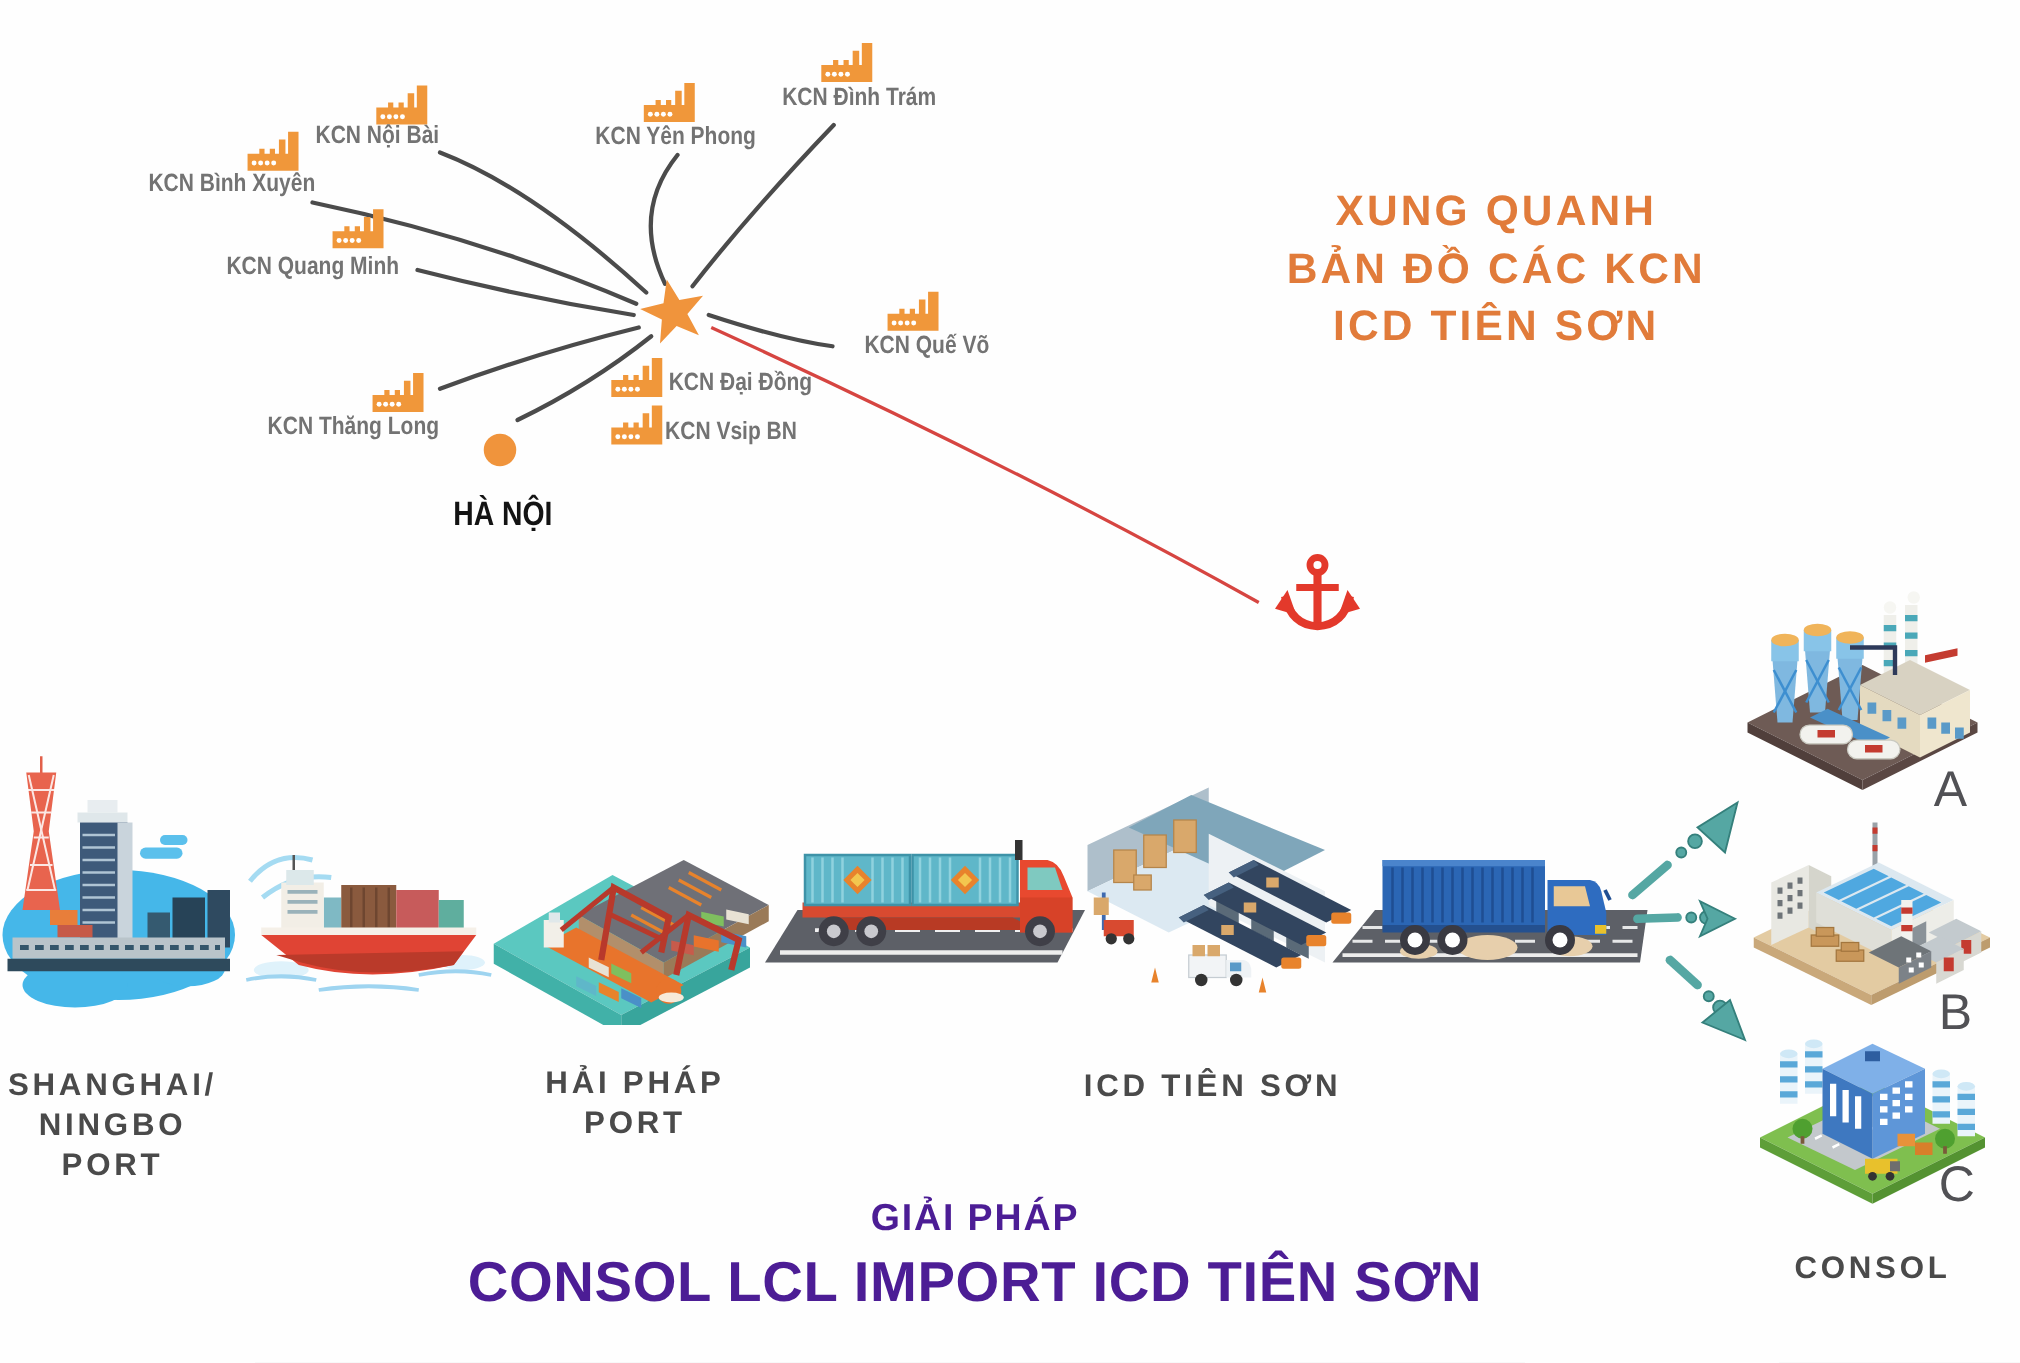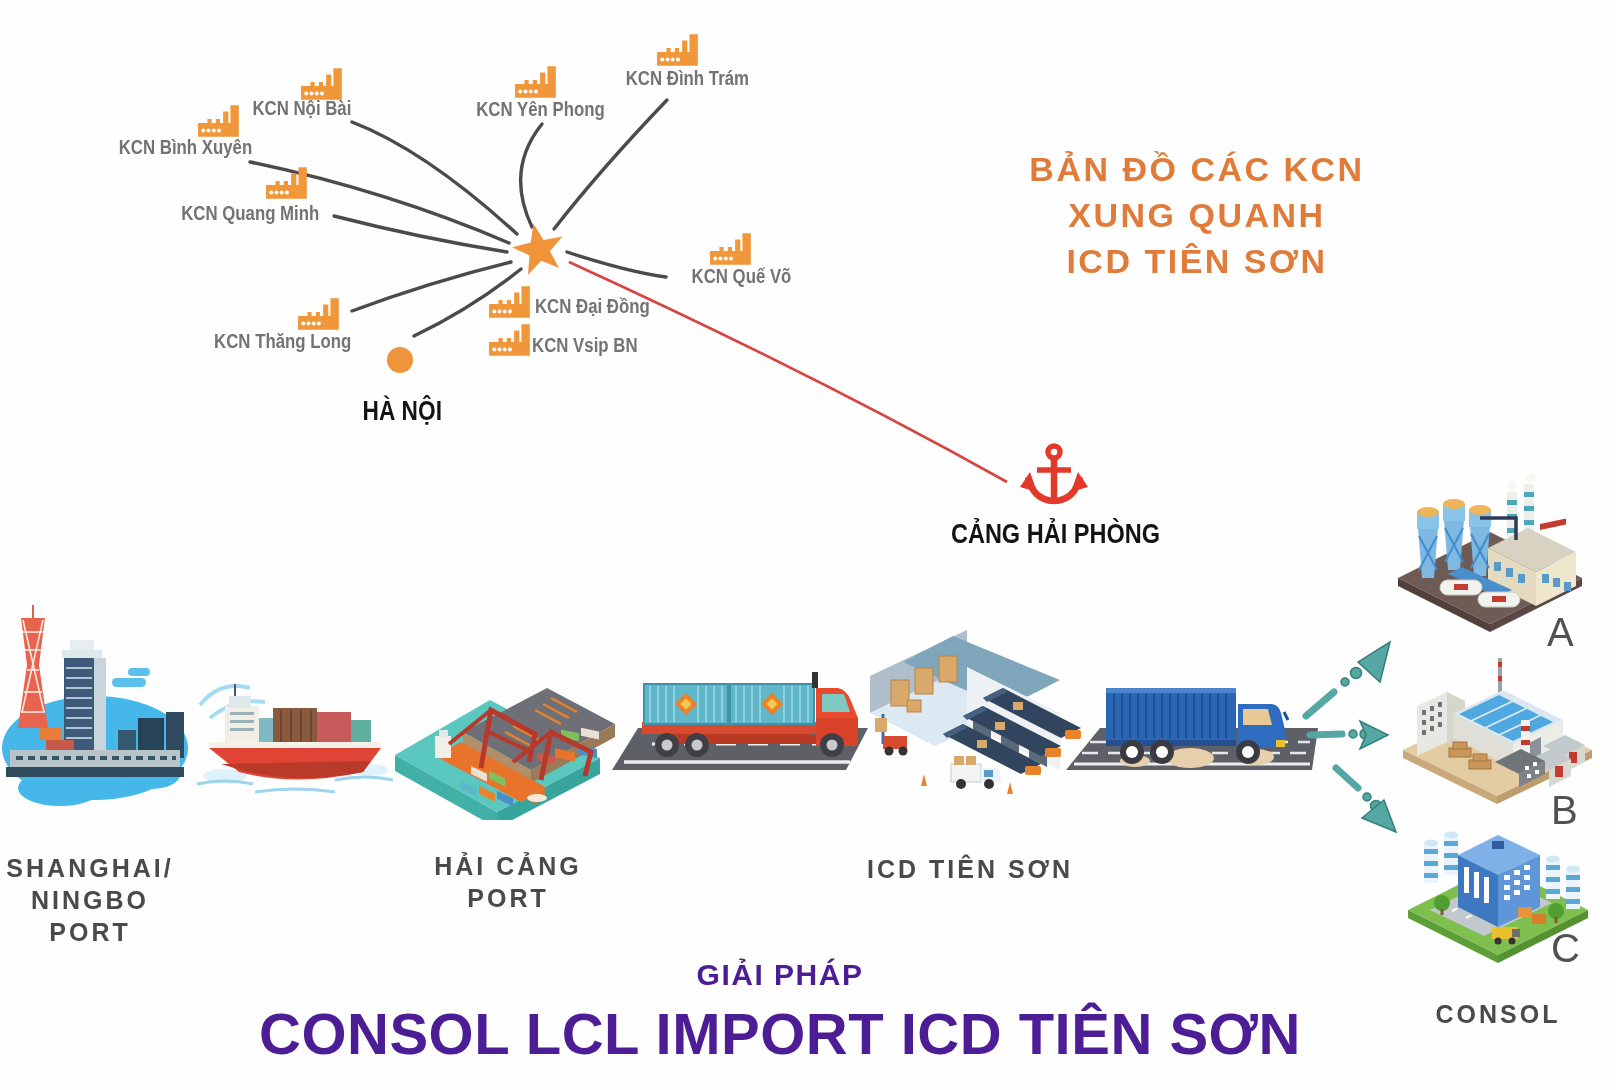--- a/index.html
+++ b/index.html
@@ -15,21 +15,21 @@
   .hub-label{position:absolute;width:300px;margin-left:-150px;text-align:center;font-weight:700;
              font-size:21px;line-height:29px;color:#161616;}
   .hub-label span{display:inline-block;transform:scaleX(.84);}
   .big-map-label{position:absolute;text-align:center;font-weight:700;color:#131313;}
   .big-map-label span{display:inline-block;transform:scaleX(.84);}
   
   .map-title{position:absolute;left:937px;top:146px;width:520px;text-align:center;
              font-size:34px;line-height:46px;font-weight:700;letter-spacing:2.5px;color:#e17b3a;}
   .footer{position:absolute;left:0;top:958px;width:1560px;text-align:center;color:#4c1d95;}
   .footer .l1{font-size:30px;font-weight:700;letter-spacing:1.5px;}
-  .footer .l2{font-size:58px;font-weight:700;letter-spacing:.5px;margin-top:8px;}
+  .footer .l2{font-size:45px;font-weight:700;letter-spacing:.5px;margin-top:8px;}
   
   .cap{position:absolute;text-align:center;font-size:25px;font-weight:600;letter-spacing:3px;
        color:#4a4a4a;line-height:32px;}
   .letter{position:absolute;font-size:40px;font-weight:400;color:#515155;}
 </style>
 </head>
 <body>
 
 <div class="canvas">
 
@@ -103,27 +103,24 @@
   <div class="mlabel" style="left:687px;top:67px"><span>KCN Đình Trám</span></div>
   <div class="mlabel" style="left:250px;top:202px"><span>KCN Quang Minh</span></div>
   <div class="mlabel" style="left:741px;top:265px"><span>KCN Quế Võ</span></div>
   <div class="mlabel" style="left:592px;top:295px"><span>KCN Đại Đồng</span></div>
   <div class="mlabel" style="left:585px;top:334px"><span>KCN Vsip BN</span></div>
   <div class="mlabel" style="left:283px;top:330px"><span>KCN Thăng Long</span></div>
 
   <div class="big-map-label" style="left:282px;top:396px;width:240px;font-size:27px">
     <span>HÀ NỘI</span>
   </div>
-  <div class="big-map-label" style="left:895px;top:518px;width:320px;font-size:28px">
-    <span>CẢNG HẢI PHÒNG</span>
-  </div>
 
   <div class="map-title">
+    <div>XUNG QUANH</div>
     <div>BẢN ĐỒ CÁC KCN</div>
-    <div>XUNG QUANH</div>
     <div>ICD TIÊN SƠN</div>
   </div>
 
   <svg class="abs" style="left:0;top:600px" width="200" height="215" viewBox="0 0 200 215">
     <g>
       <ellipse cx="95" cy="148" rx="93" ry="52" fill="#45b7e9"></ellipse>
       <ellipse cx="60" cy="188" rx="42" ry="18" fill="#45b7e9"></ellipse>
       <ellipse cx="150" cy="175" rx="30" ry="14" fill="#45b7e9"></ellipse>
     </g>
     <g fill="#5bc0ec">
@@ -661,21 +658,21 @@
         <circle cx="112" cy="126" r="3.5" fill="#333"></circle>
     </g>
   </svg>
 
   <div class="cap" style="left:-20px;top:852px;width:220px">
     <div>SHANGHAI/</div>
     <div>NINGBO</div>
     <div>PORT</div>
   </div>
   <div class="cap" style="left:398px;top:850px;width:220px">
-    <div>HẢI CẢNG</div>
+    <div>HẢI PHÁP</div>
     <div>PORT</div>
   </div>
   <div class="cap" style="left:840px;top:853px;width:260px">
     <div>ICD TIÊN SƠN</div>
   </div>
   <div class="cap" style="left:1388px;top:998px;width:220px">
     <div>CONSOL</div>
   </div>
 
   <div class="letter" style="left:1547px;top:610px">A</div>

